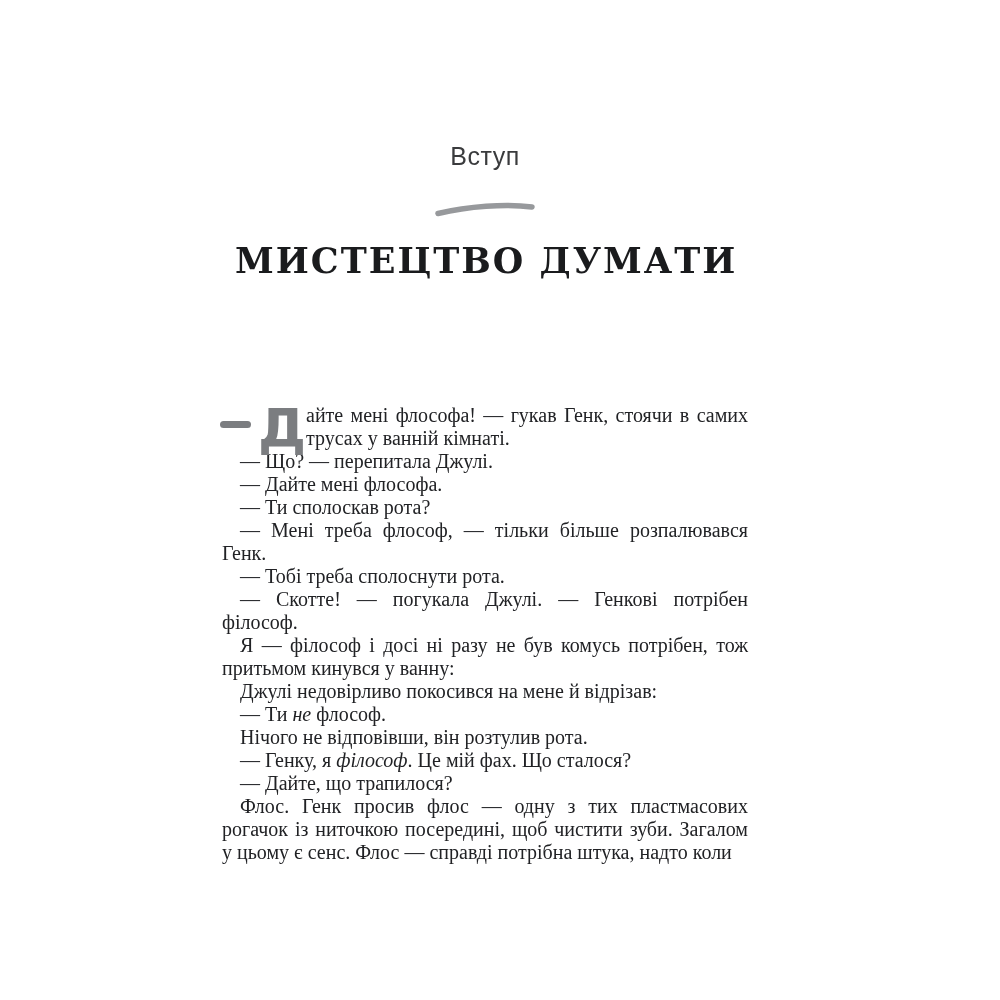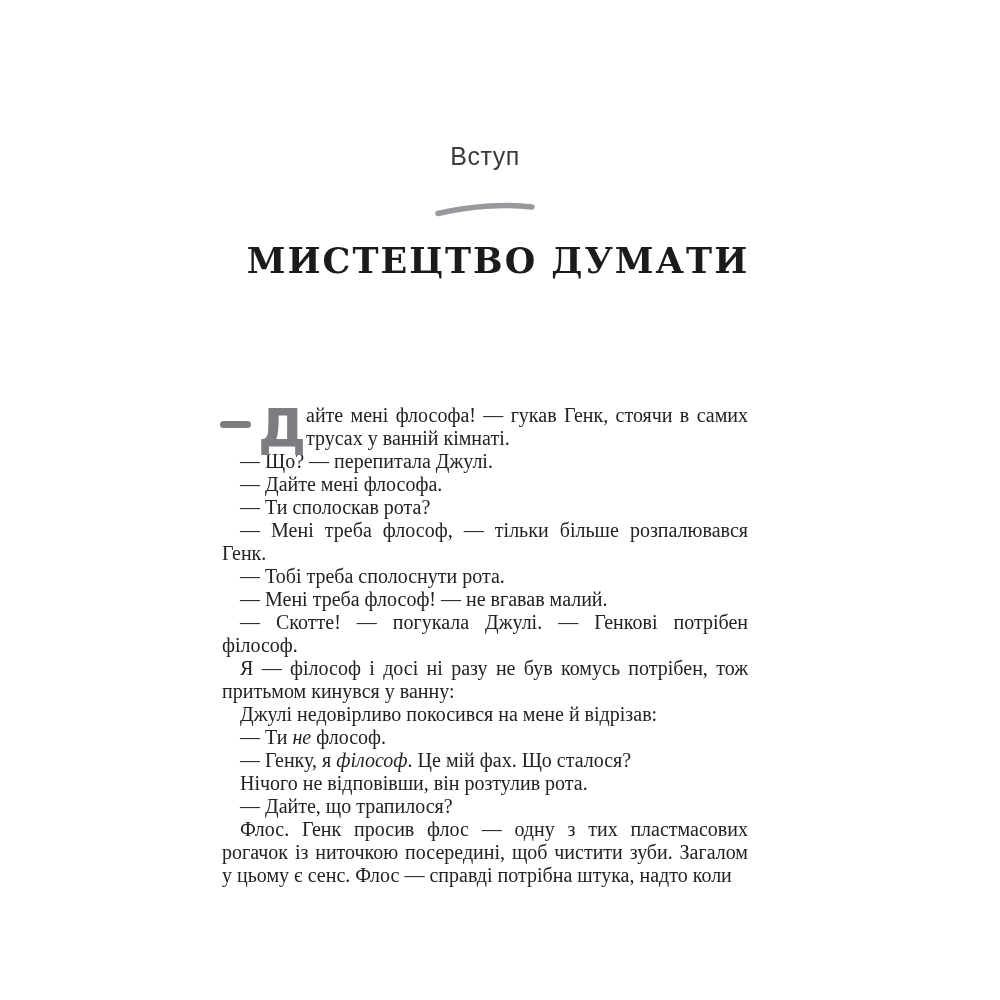--- a/index.html
+++ b/index.html
@@ -31,21 +31,20 @@
     font-weight: normal;
   }
   .swoosh-wrap {
     margin-top: 30px;
     height: 18px;
     text-align: center;
   }
   .swoosh-wrap svg { display: inline-block; vertical-align: top; }
   .title {
     margin-top: 26px;
-    text-align: center;
     font-family: "DejaVu Serif", serif;
     font-weight: bold;
     font-size: 35px;
     line-height: 1;
     letter-spacing: 2px;
     color: var(--c-title, #1a1b1d);
     transform: translateX(13px);
     white-space: nowrap;
   }
   .body-text {
@@ -100,25 +99,24 @@
     <div class="body-text">
         <p class="first"><span class="dropcap-box">
             <span class="dc-dash"></span>
             <span class="dc-letter">Д</span>
           </span><span>айте мені флософа! — гукав Генк, стоячи в самих трусах у ванній кімнаті.</span></p>
         <p><span>— Що? — перепитала Джулі.</span></p>
         <p><span>— Дайте мені флософа.</span></p>
         <p><span>— Ти сполоскав рота?</span></p>
         <p><span>— Мені треба флософ, — тільки більше розпалювався Генк.</span></p>
         <p><span>— Тобі треба сполоснути рота.</span></p>
-        <p><span>— Мені треба флософ! — не вгавав малий.</span></p>
         <p><span>— Скотте! — погукала Джулі. — Генкові потрібен філософ.</span></p>
         <p><span>Я — філософ і досі ні разу не був комусь потрібен, тож притьмом кинувся у ванну:</span></p>
         <p><span>Джулі недовірливо покосився на мене й відрізав:</span></p>
         <p><span>— Ти </span><em>не</em><span> флософ.</span></p>
+        <p><span>Нічого не відповівши, він розтулив рота.</span></p>
         <p><span>— Генку, я </span><em>філософ</em><span>. Це мій фах. Що сталося?</span></p>
-        <p><span>Нічого не відповівши, він розтулив рота.</span></p>
         <p><span>— Дайте, що трапилося?</span></p>
         <p><span>Флос. Генк просив флос — одну з тих пластмасових рогачок із ниточкою посередині, щоб чистити зуби. Загалом у цьому є сенс. Флос — справді потрібна штука, надто коли</span></p>
       </div>
 
   </div>
 </div>
 
 </body></html>

